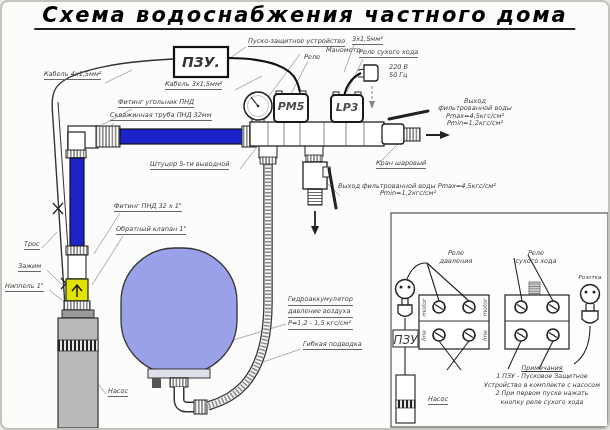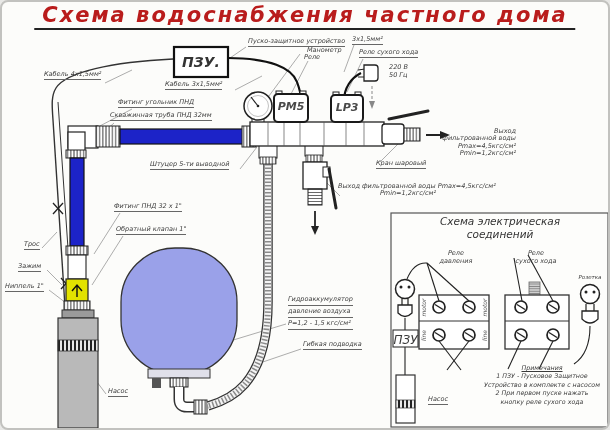--- a/index.html
+++ b/index.html
@@ -5,21 +5,21 @@
   html,body{margin:0;padding:0;background:#e8e8e6;}
   #stage{position:relative;width:610px;height:430px;background:#fcfcfa;border:2px solid #c2c2bf;
          border-radius:8px;overflow:hidden;box-sizing:border-box;
          font-family:"DejaVu Sans",sans-serif;}
   svg{position:absolute;left:0;top:0;}
   .lbl{position:absolute;font:italic 6.5px "DejaVu Sans",sans-serif;color:#3b3b3b;
        white-space:nowrap;line-height:1.15;}
   .u{border-bottom:0.5px solid #666;padding-bottom:1px;}
   .ctr{text-align:center;}
   #title{position:absolute;top:1px;left:50%;transform:translateX(-50%);
-         font:bold italic 21px "DejaVu Sans",sans-serif;letter-spacing:2px;color:#b91c1c;
+         font:bold italic 21px "DejaVu Sans",sans-serif;letter-spacing:2px;color:#000000;
          border-bottom:2.5px solid #222;padding:0 8px 1px;white-space:nowrap;}
   .dev{position:absolute;font:bold italic 11px "DejaVu Sans",sans-serif;color:#4a4a4a;
        text-align:center;}
   #pzu-main{position:absolute;left:172px;top:45px;width:54px;height:30px;
        font:bold italic 14px "DejaVu Sans",sans-serif;color:#333;text-align:center;line-height:30px;}
   .etitle{position:absolute;left:400px;top:213px;width:196px;text-align:center;
        font:italic 10.5px "DejaVu Sans",sans-serif;color:#333;line-height:13px;}
   .relay-lbl{position:absolute;width:52px;text-align:center;
        font:italic 6.5px "DejaVu Sans",sans-serif;color:#3b3b3b;line-height:8px;}
   .vlbl{position:absolute;width:26px;text-align:center;font:italic 6px "DejaVu Sans",sans-serif;
@@ -266,32 +266,32 @@
 
 <div id="title">Схема водоснабжения частного дома</div>
 
 <div id="pzu-main">ПЗУ.</div>
 <div class="dev" style="left:272px;top:98px;width:34px;">РМ5</div>
 <div class="dev" style="left:329px;top:99px;width:32px;">LP3</div>
 
 <div class="lbl u" style="left:42px;top:69px;">Кабель 4х1,5мм²</div>
 <div class="lbl u" style="left:163px;top:79px;text-align:right;">Кабель 3х1,5мм²</div>
 <div class="lbl u" style="left:246px;top:36px;">Пуско-защитное устройство</div>
-<div class="lbl" style="left:281px;top:45px;padding-left:24px;">Манометр</div>
+<div class="lbl" style="left:300px;top:45px;padding-left:24px;">Манометр</div>
 <div class="lbl" style="left:302px;top:52px;">Реле</div>
 <div class="lbl u" style="left:350px;top:34px;">3х1,5мм²</div>
 <div class="lbl u" style="left:357px;top:47px;">Реле сухого хода</div>
 <div class="lbl" style="left:387px;top:62px;">220 В</div>
 <div class="lbl" style="left:387px;top:70px;">50 Гц</div>
 <div class="lbl u" style="left:116px;top:97px;">Фитинг угольник ПНД</div>
 <div class="lbl u" style="left:108px;top:110px;">Скважинная труба ПНД 32мм</div>
 <div class="lbl u" style="left:148px;top:159px;">Штуцер 5-ти выводной</div>
 <div class="lbl u" style="left:374px;top:158px;">Кран шаровый</div>
 
-<div class="lbl ctr" style="left:432px;top:126px;width:82px;text-align:right;">
+<div class="lbl ctr" style="left:432px;top:96px;width:82px;">
   <div>Выход</div>
   <div>фильтрованной воды</div>
   <div>Pmax=4,5кгс/см²</div>
   <div>Pmin=1,2кгс/см²</div>
 </div>
 <div class="lbl ctr" style="left:336px;top:181px;width:140px;">
   <div>Выход фильтрованной воды Pmax=4,5кгс/см²</div>
   <div>Pmin=1,2кгс/см²</div>
 </div>
 
@@ -302,24 +302,20 @@
 <div class="lbl u" style="left:3px;top:281px;">Ниппель 1"</div>
 <div class="lbl u" style="left:106px;top:386px;">Насос</div>
 
 <div class="lbl acc" style="left:286px;top:292px;">
   <div class="u">Гидроаккумулятор</div>
   <div class="u">давление воздуха</div>
   <div class="u">P=1,2 - 1,5 кгс/см²</div>
 </div>
 <div class="lbl u" style="left:301px;top:339px;">Гибкая подводка</div>
 
-<div class="etitle">
-  <div>Схема электрическая</div>
-  <div>соединений</div>
-</div>
 <div class="relay-lbl" style="left:428px;top:247px;">
   <div>Реле</div>
   <div>давления</div>
 </div>
 <div class="relay-lbl" style="left:508px;top:247px;">
   <div>Реле</div>
   <div>сухого хода</div>
 </div>
 <div class="lbl ctr" style="left:572px;top:272px;width:32px;font-size:5.5px;">Розетка</div>
 

